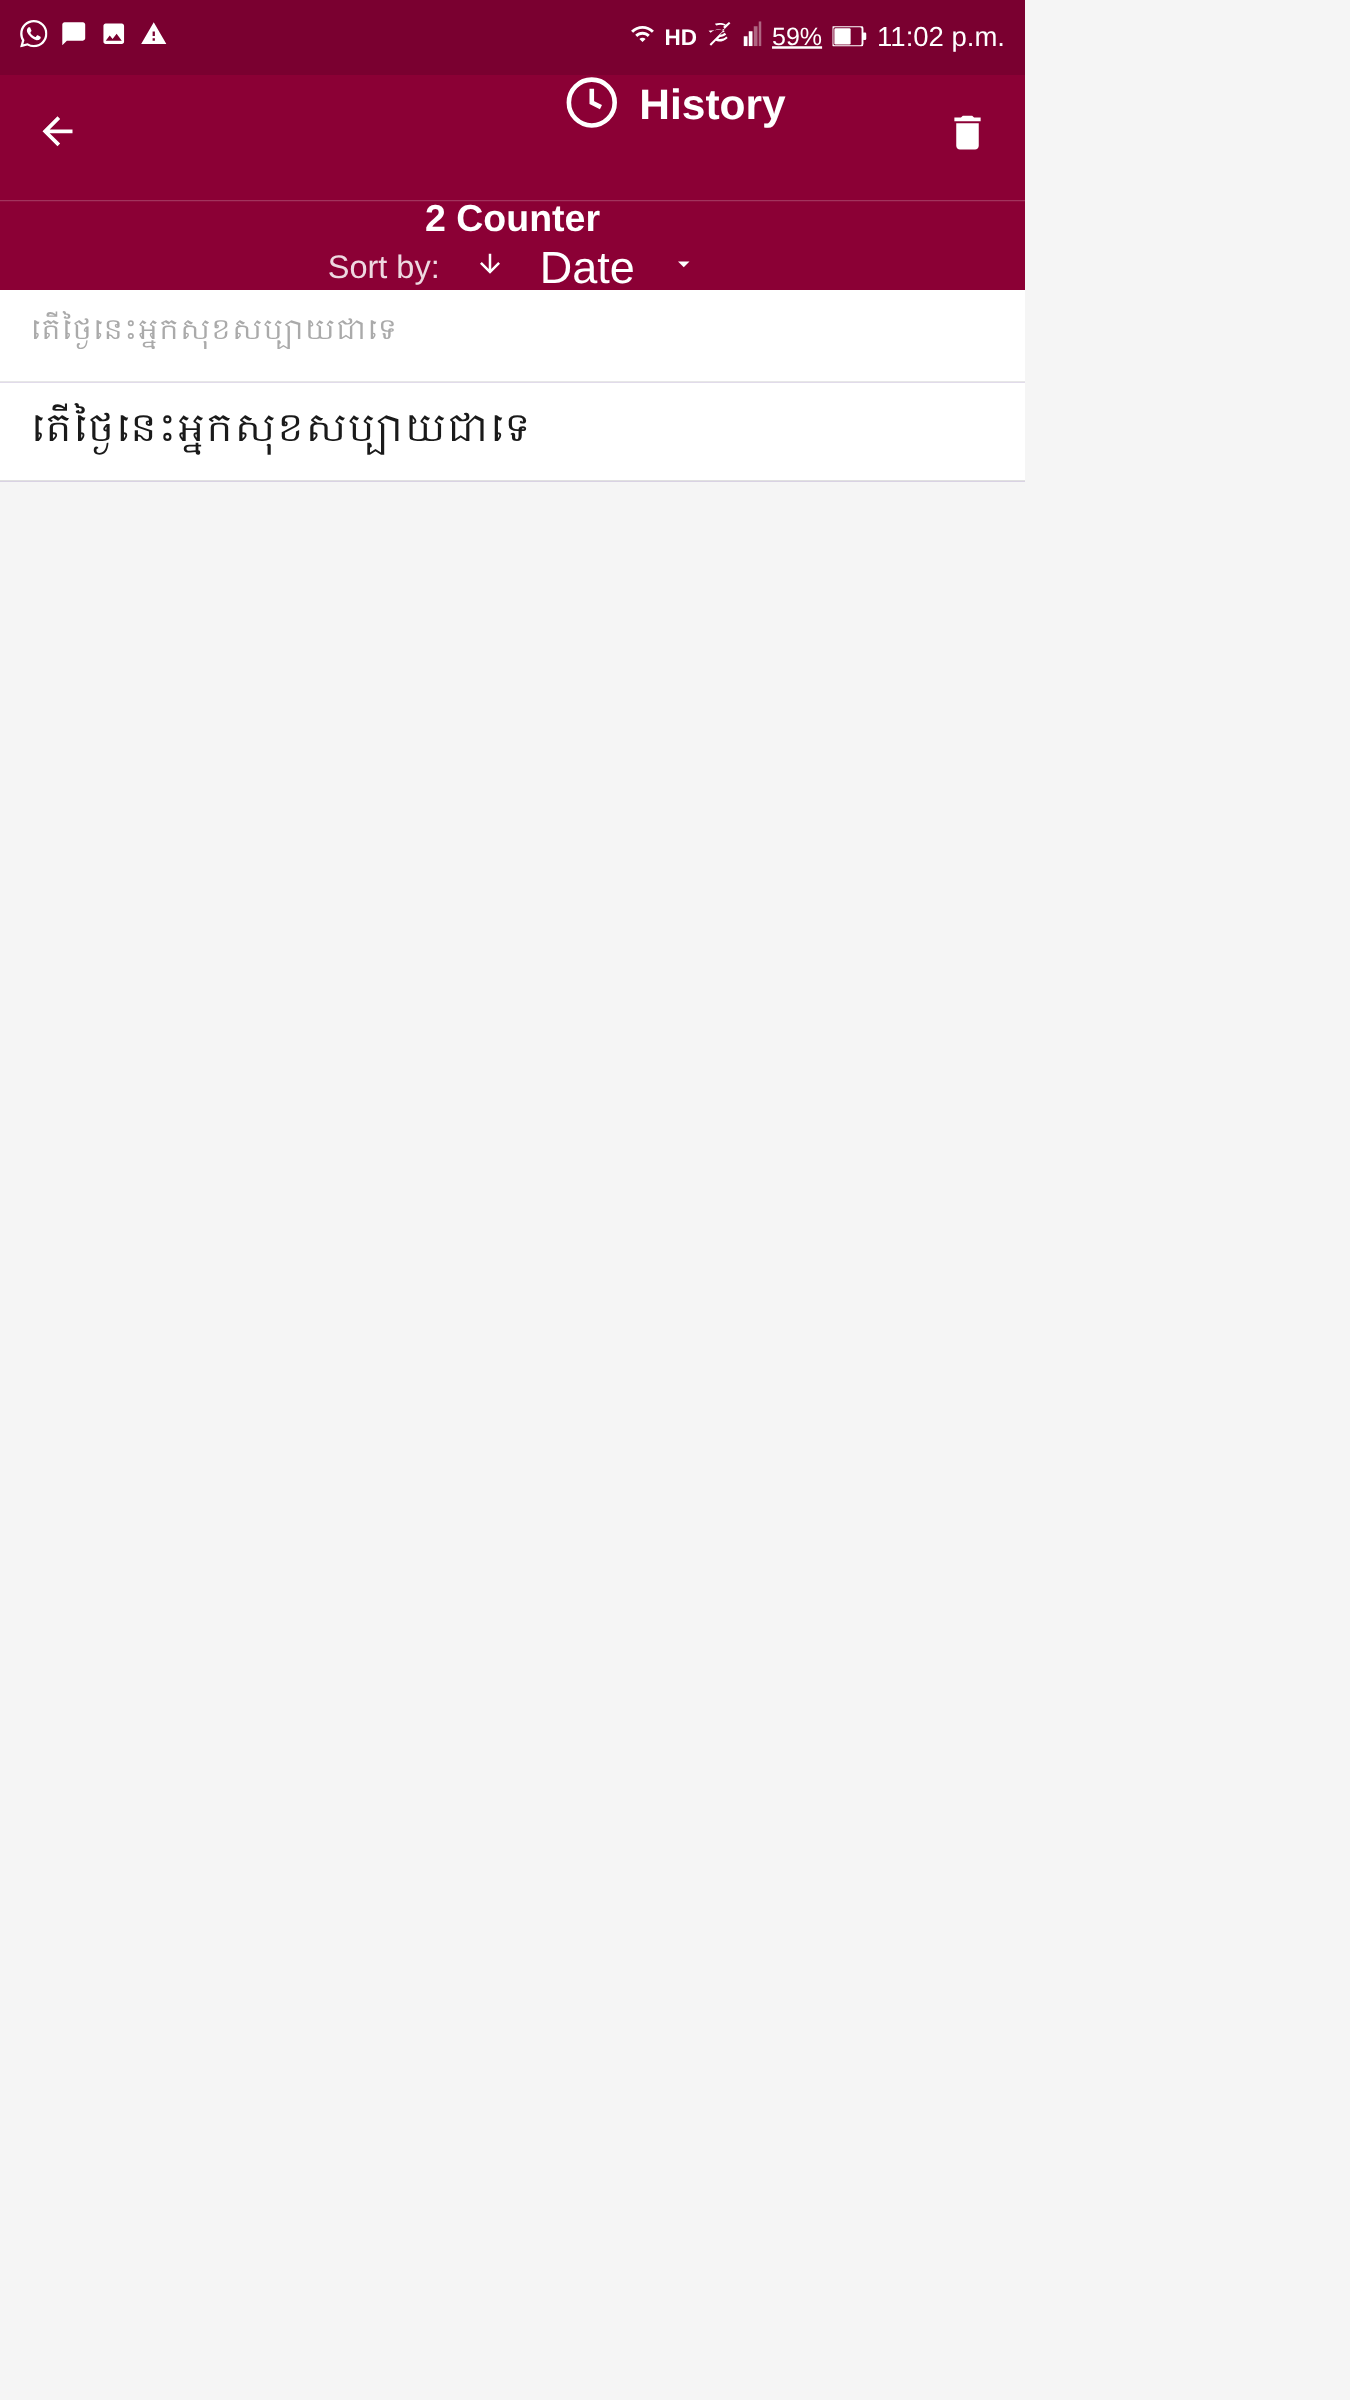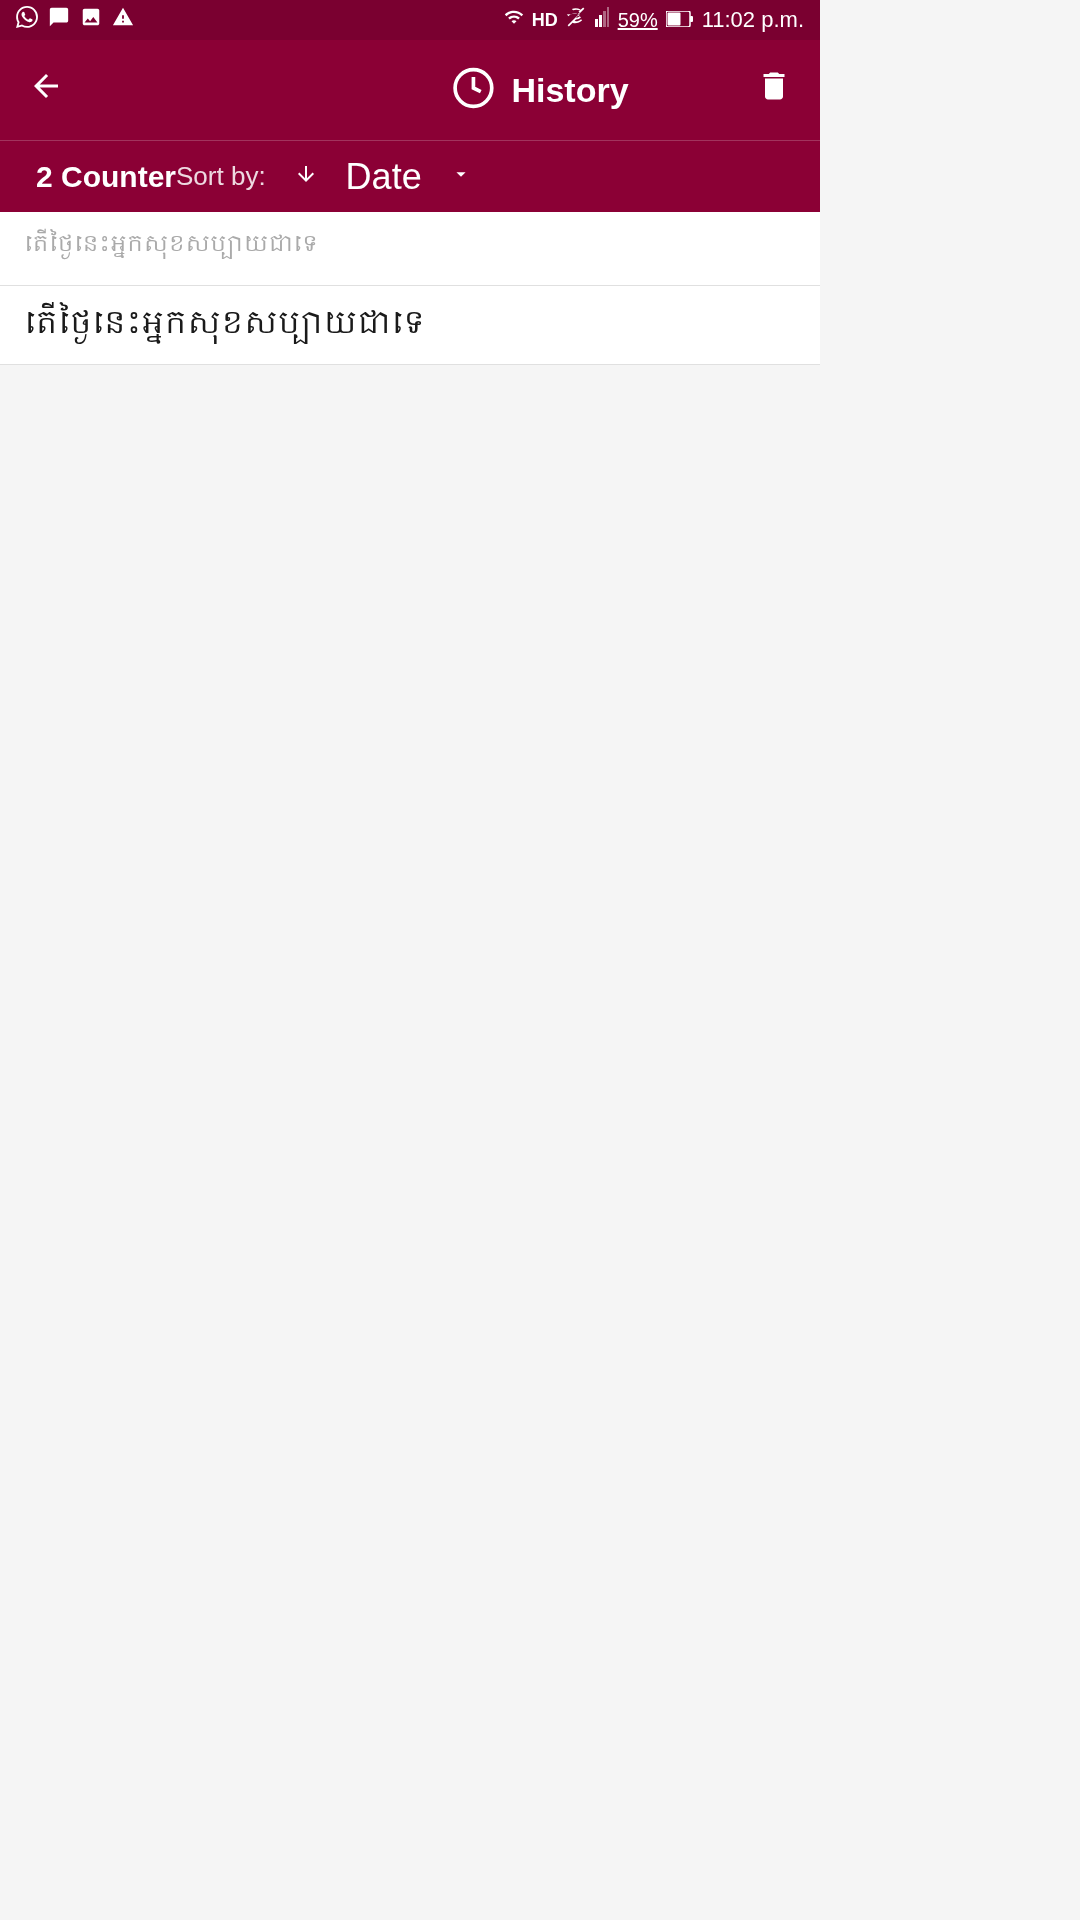--- a/index.html
+++ b/index.html
@@ -14,21 +14,21 @@
       min-height: 1920px;
       background: #f5f5f5;
       font-family: 'Arial', sans-serif;
       overflow-x: hidden;
     }
 
     
     .status-bar {
       background: #7a0030;
       color: white;
-      height: 40px;
+      height: 60px;
       display: flex;
       align-items: center;
       justify-content: space-between;
       padding: 0 16px;
       font-size: 22px;
     }
 
     .status-left {
       display: flex;
       gap: 10px;
@@ -41,21 +41,20 @@
       align-items: center;
       font-size: 22px;
     }
 
     
     .header {
       background: #8b0035;
       color: white;
       height: 100px;
       display: flex;
-      align-items: center;
       padding: 0 20px;
       justify-content: space-between;
     }
 
     .header-center {
       display: flex;
       align-items: center;
       gap: 16px;
       position: absolute;
       left: 50%;
@@ -79,23 +78,24 @@
       height: 44px;
     }
 
     
     .counter-bar {
       background: #8b0035;
       color: white;
       height: 72px;
       display: flex;
       align-items: center;
-      justify-content: flex-start;
-      padding: 0 36px;
+      justify-content: center;
+      padding: 0 24px;
       border-top: 1px solid rgba(255,255,255,0.2);
+      flex-direction: column;
     }
 
     .counter-text {
       font-size: 30px;
       font-weight: bold;
       color: white;
     }
 
     .sort-section {
       display: flex;

